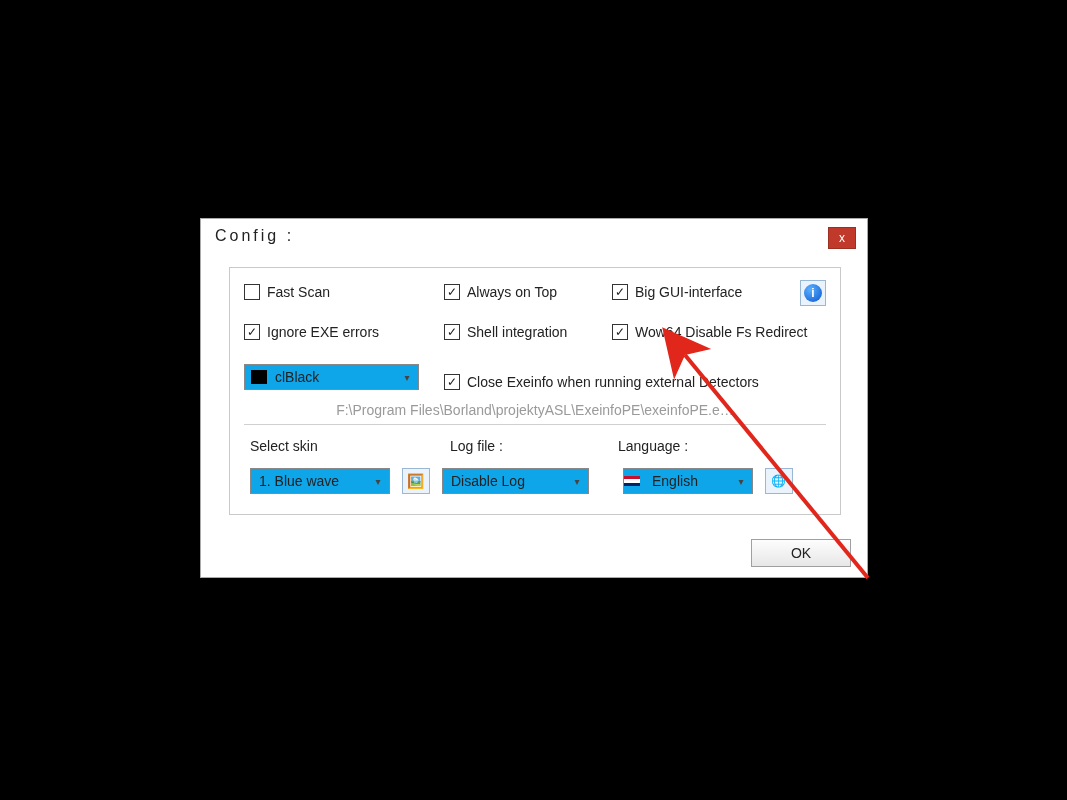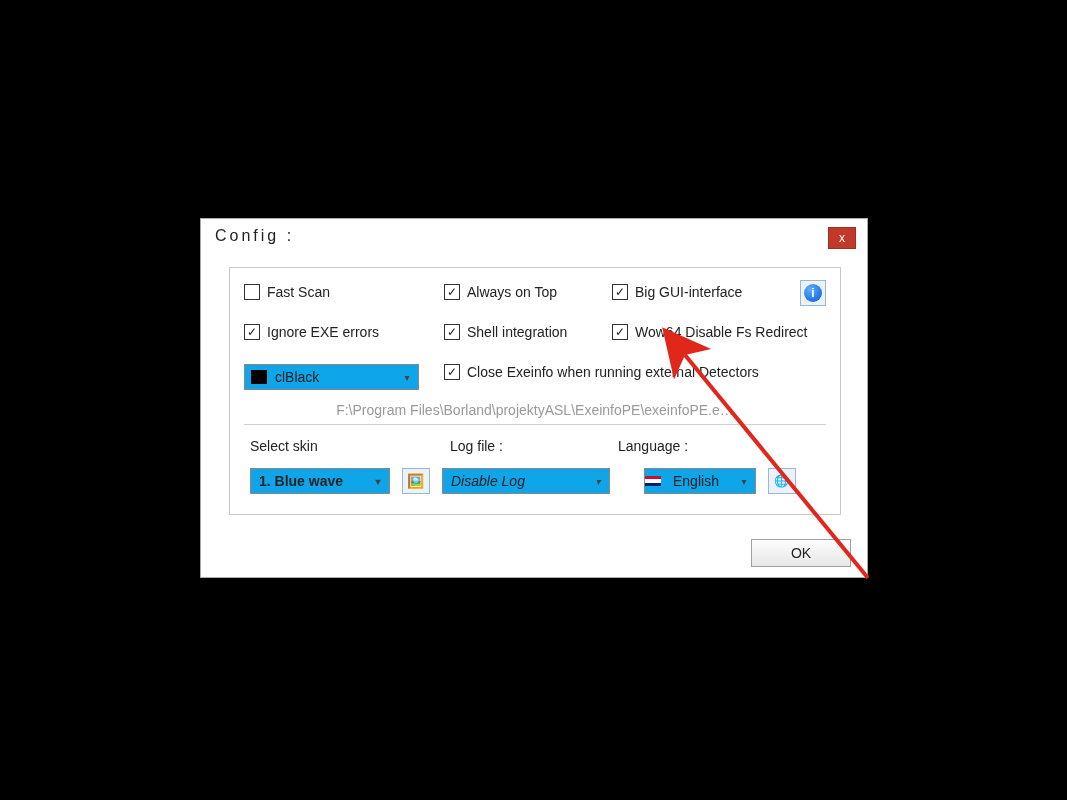--- a/index.html
+++ b/index.html
@@ -55,21 +55,21 @@
     width: 612px;
     height: 248px;
     border: 1px solid #c9c9c9;
     background: #fff;
   }
   .row {
     position: absolute;
     left: 14px;
     right: 14px;
     display: flex;
-    align-items: flex-start;
+    align-items: flex-end;
   }
   .r1 { top: 16px; }
   .r2 { top: 56px; }
   .r3 { top: 96px; }
   .cb {
     display: flex;
     align-items: center;
     gap: 7px;
     cursor: pointer;
   }
@@ -172,23 +172,23 @@
   .labels-row .lcol3 { width: 170px; }
   .selects-row {
     position: absolute;
     top: 200px;
     left: 20px;
     right: 14px;
     display: flex;
     align-items: center;
     gap: 12px;
   }
-  .skin-combo { width: 140px; font-weight: bold; }
-  .log-combo  { width: 168px; font-style: italic; }
-  .lang-combo { width: 112px; }
+  .skin-combo { width: 140px; }
+  .log-combo  { width: 147px; }
+  .lang-combo { width: 130px; }
   .icon-btn {
     width: 28px;
     height: 26px;
     border: 1px solid #9ab8d4;
     background: #eaf3fb;
     display: flex;
     align-items: center;
     justify-content: center;
     cursor: pointer;
   }

